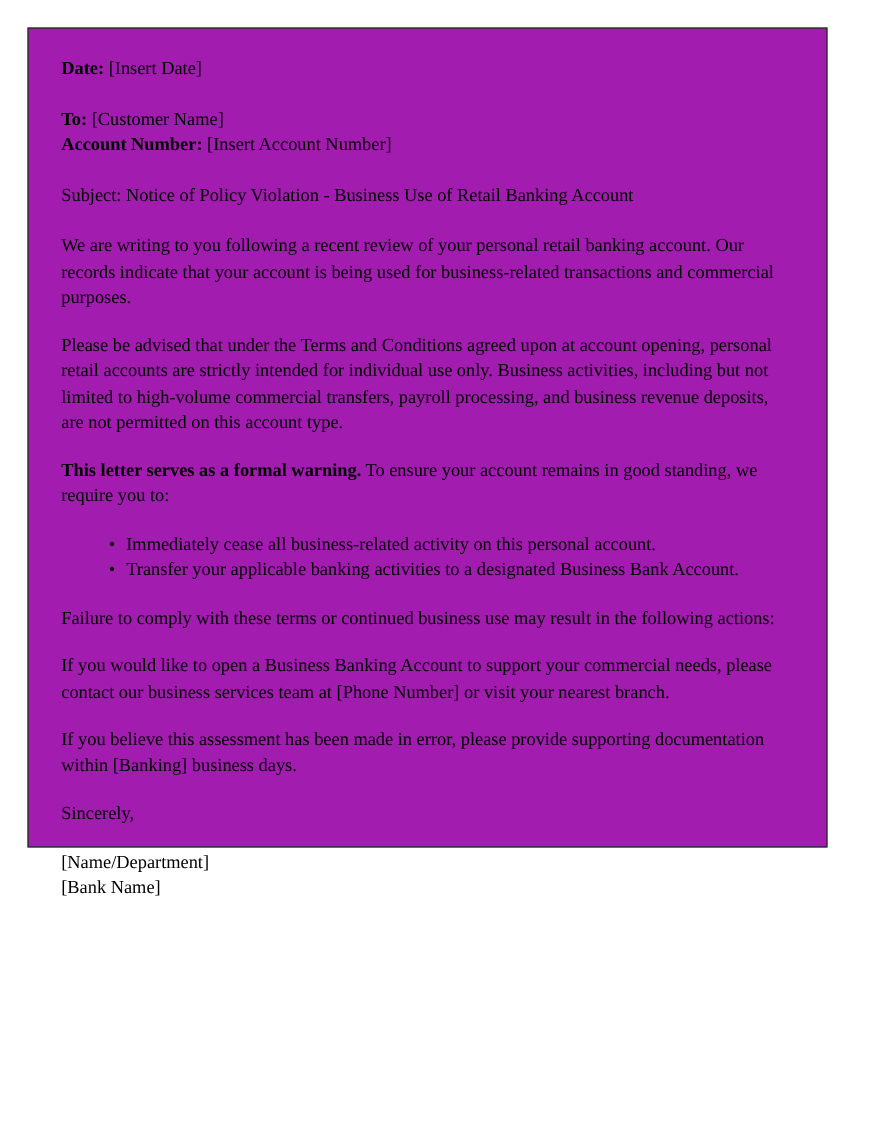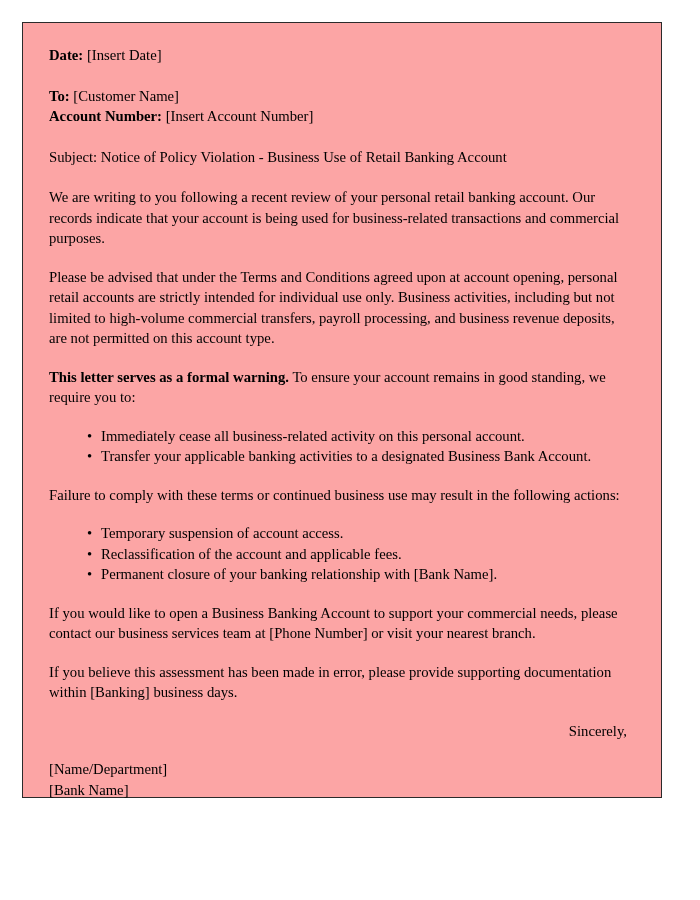--- a/index.html
+++ b/index.html
@@ -13,24 +13,24 @@
     height: 900px;
     overflow: hidden;
     font-family: "Liberation Serif", "DejaVu Serif", serif;
     color: #000000;
   }
   .page-frame {
     position: absolute;
     left: 22px;
     top: 22px;
     width: 640px;
-    height: 776px;
+    height: 656px;
     border: 1.5px solid #2b2b2b;
     box-sizing: border-box;
-    background: #fca5a5;
+    background: #a21caf;
   }
   .letter-body {
     position: absolute;
     left: 26px;
     top: 22px;
     width: 578px;
     font-size: 14.7px;
     line-height: 20.5px;
     text-align: left;
   }
@@ -65,21 +65,20 @@
   ul.bullets li::before {
     content: "\2022";
     position: absolute;
     left: 0;
     top: 0;
     font-size: 14.7px;
     line-height: 20.5px;
   }
   .closing {
     margin: 0 0 18px 0;
-    text-align: right;
   }
   .signature .line {
     line-height: 20.5px;
   }
   .header-block {
     margin: 0 0 20px 0;
   }
   .date-block {
     margin: 0 0 20px 0;
   }
@@ -108,25 +107,20 @@
 
     <p class="para"><span class="bold">This letter serves as a formal warning.</span><span> To ensure your account remains in good standing, we require you to:</span></p>
 
     <ul class="bullets">
       <li>Immediately cease all business-related activity on this personal account.</li>
       <li>Transfer your applicable banking activities to a designated Business Bank Account.</li>
     </ul>
 
     <p class="para">Failure to comply with these terms or continued business use may result in the following actions:</p>
 
-    <ul class="bullets">
-      <li>Temporary suspension of account access.</li>
-      <li>Reclassification of the account and applicable fees.</li>
-      <li>Permanent closure of your banking relationship with [Bank Name].</li>
-    </ul>
 
     <p class="para">If you would like to open a Business Banking Account to support your commercial needs, please contact our business services team at [Phone Number] or visit your nearest branch.</p>
 
     <p class="para">If you believe this assessment has been made in error, please provide supporting documentation within [Banking] business days.</p>
 
     <div class="closing">Sincerely,</div>
 
     <div class="signature">
       <div class="line">[Name/Department]</div>
       <div class="line">[Bank Name]</div>

